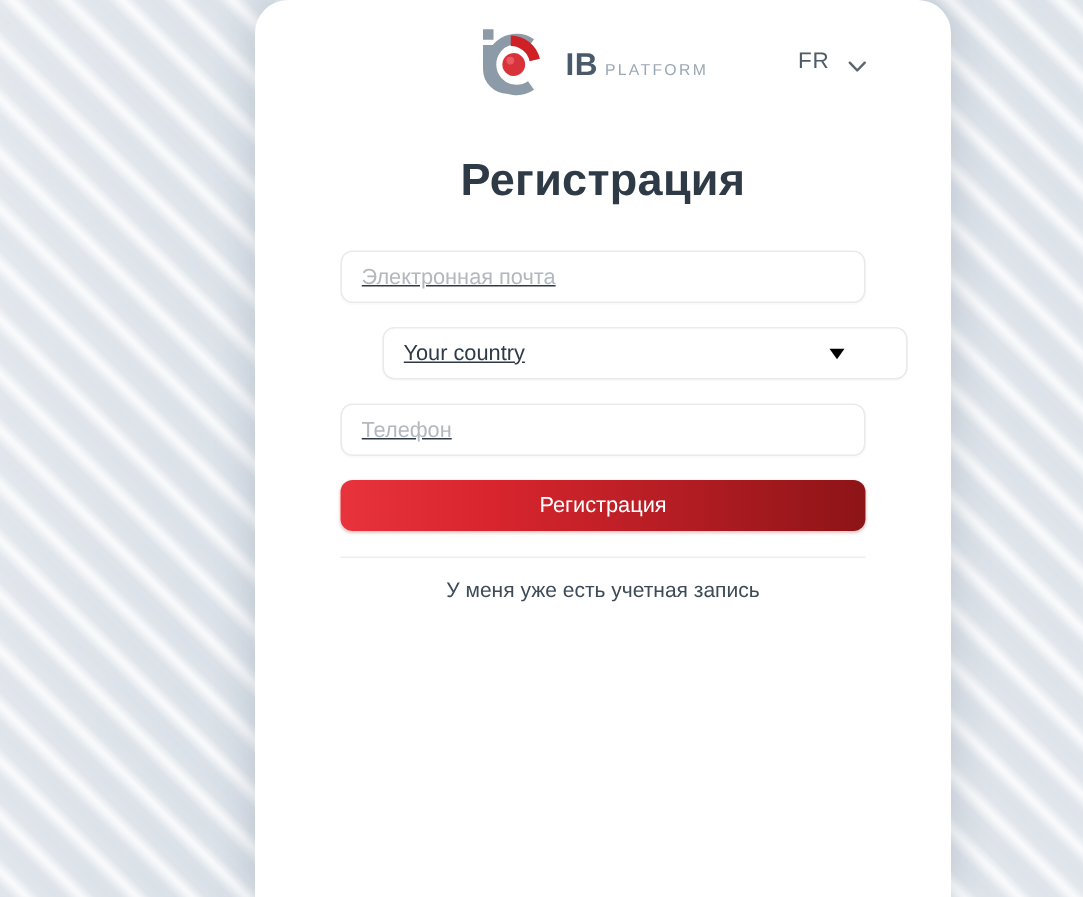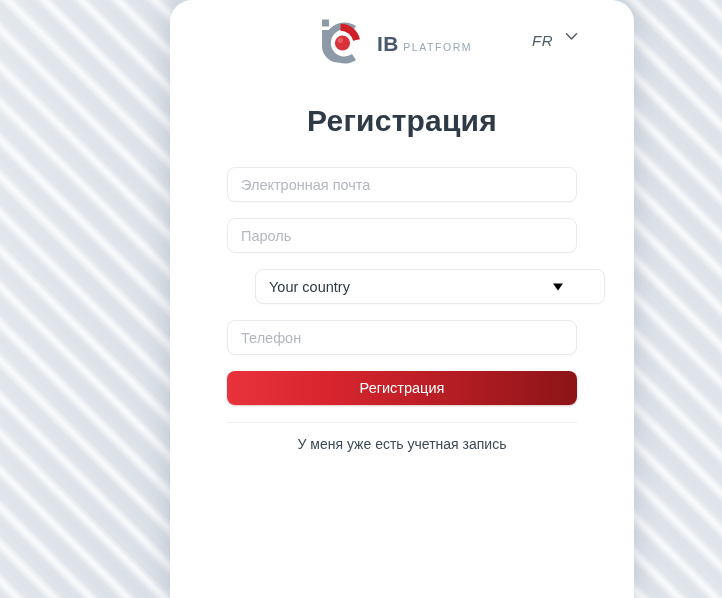--- a/index.html
+++ b/index.html
@@ -87,25 +87,24 @@
     letter-spacing: 1.55px;
     margin-top: 3px;
     line-height: 1;
   }
 
   .lang-select {
     position: absolute;
     right: 56px;
     top: 32px;
     display: flex;
-    align-items: flex-start;
+    align-items: flex-end;
     gap: 12px;
     cursor: pointer;
     user-select: none;
-    font-style: italic;
   }
   .lang-code {
     font-size: 15px;
     color: #4f5b66;
     letter-spacing: 0.5px;
   }
   .chevron-down { width: 13px; height: 9px; display: block; }
 
   
   .page-title {
@@ -129,20 +128,21 @@
     border: 1px solid #e9eaec;
     border-radius: 8px;
     background: #ffffff;
     font-family: "Liberation Sans", sans-serif;
     font-size: 14.5px;
     color: #2e3a46;
     padding: 0 13px;
     margin-bottom: 16px;
     outline: none;
     box-shadow: 0 1px 1px rgba(150,160,175,0.05);
+    text-decoration: underline;
   }
   .field::placeholder { color: #b3b8bf; }
 
   .select-wrap { position: relative; width: 350px; margin-bottom: 16px; padding-left: 28px; }
   .select-wrap .field { margin-bottom: 0; appearance: none; -webkit-appearance: none; padding-right: 34px; }
   .select-arrow {
     position: absolute;
     right: 14px;
     top: 50%;
     transform: translateY(-50%);
@@ -227,21 +227,20 @@
   </div>
 
   <h1 class="page-title">Регистрация</h1>
 
   <div class="form">
 
     <input class="field" type="text" placeholder="Электронная почта" style="">
 
 
 
-    <input class="field" type="text" placeholder="Пароль" style="">
 
 
     <div class="select-wrap">
       <input class="field" type="text" readonly="" value="Your country" style="">
       <span class="select-arrow"></span>
     </div>
 
     <input class="field" type="text" placeholder="Телефон" style="">
 
     <button class="submit-button">Регистрация</button>

